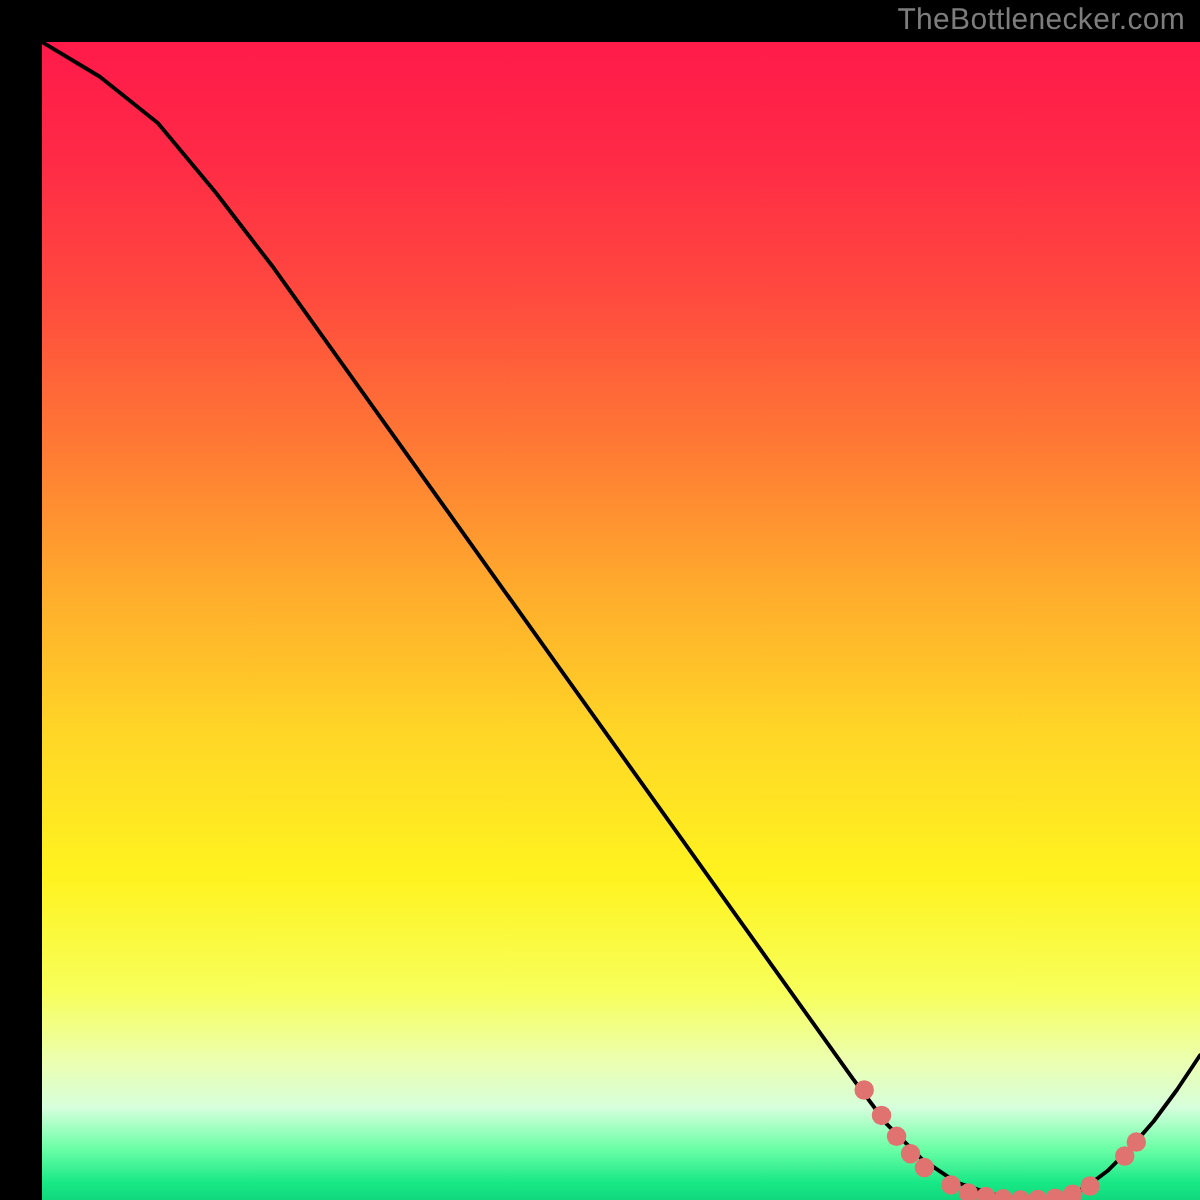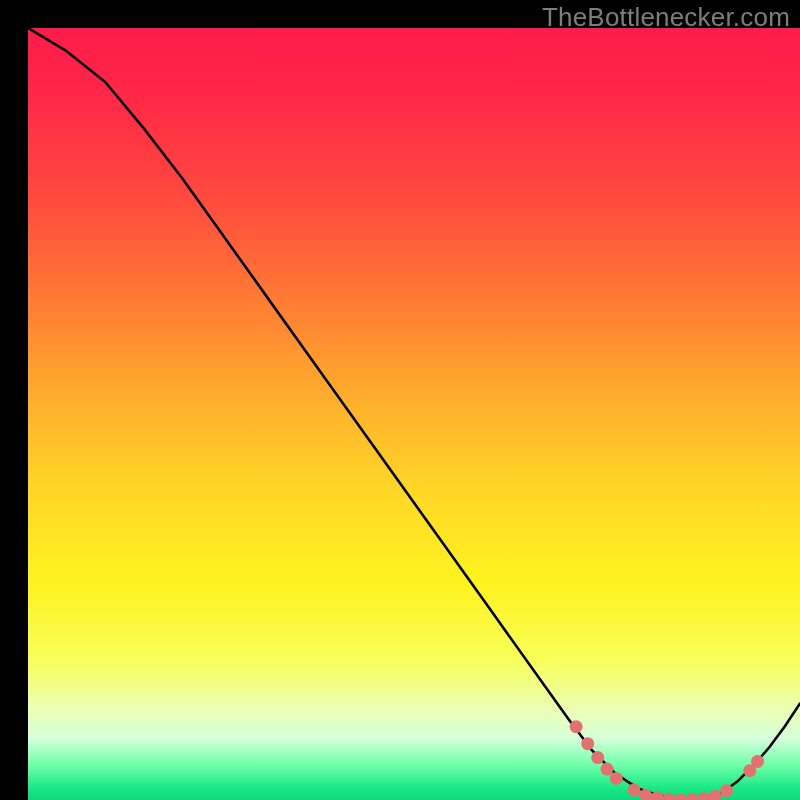--- a/index.html
+++ b/index.html
@@ -24,21 +24,21 @@
     left: 14px;
     top: 14px;
     width: 772px;
     height: 772px;
   }
   .watermark {
     position: absolute;
     top: 2px;
     right: 10px;
     color: #7d7d7d;
-    font-size: 26px;
+    font-size: 20px;
     font-weight: 500;
     letter-spacing: 0.2px;
     user-select: none;
   }
 </style>
 </head>
 <body>
 
 <div class="frame">
   <svg class="plot" viewBox="0 0 772 772" preserveAspectRatio="none">

